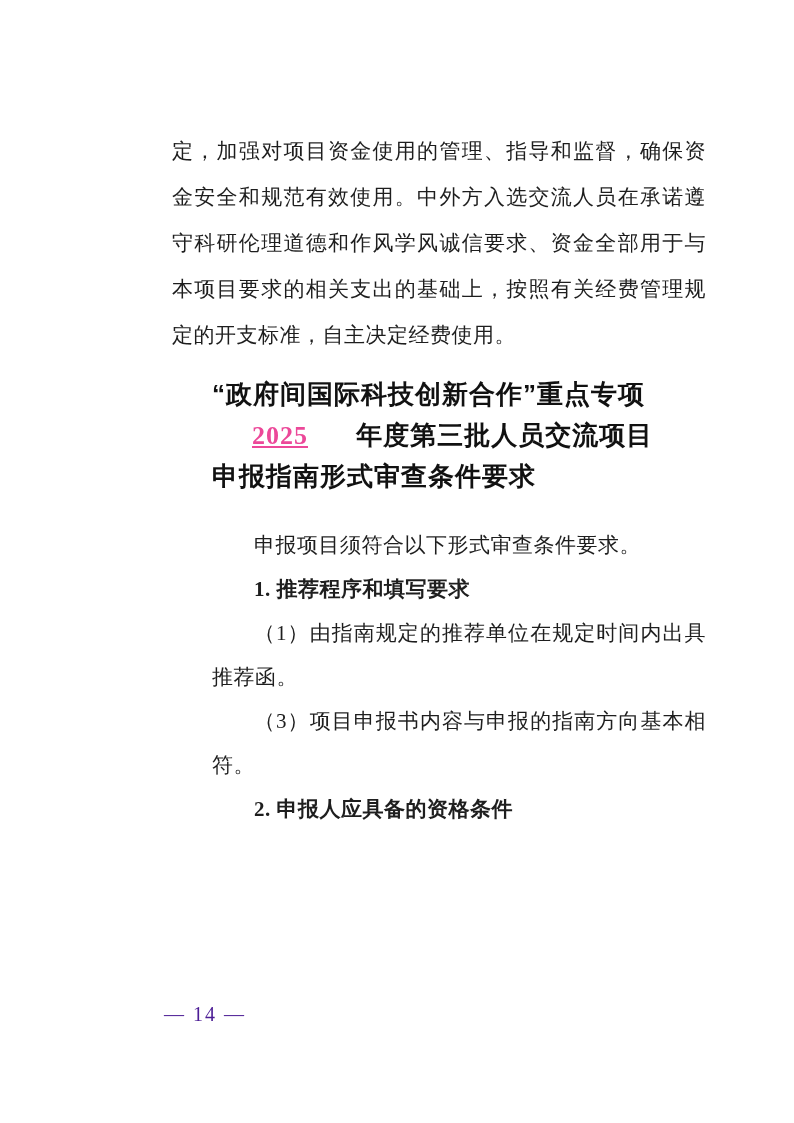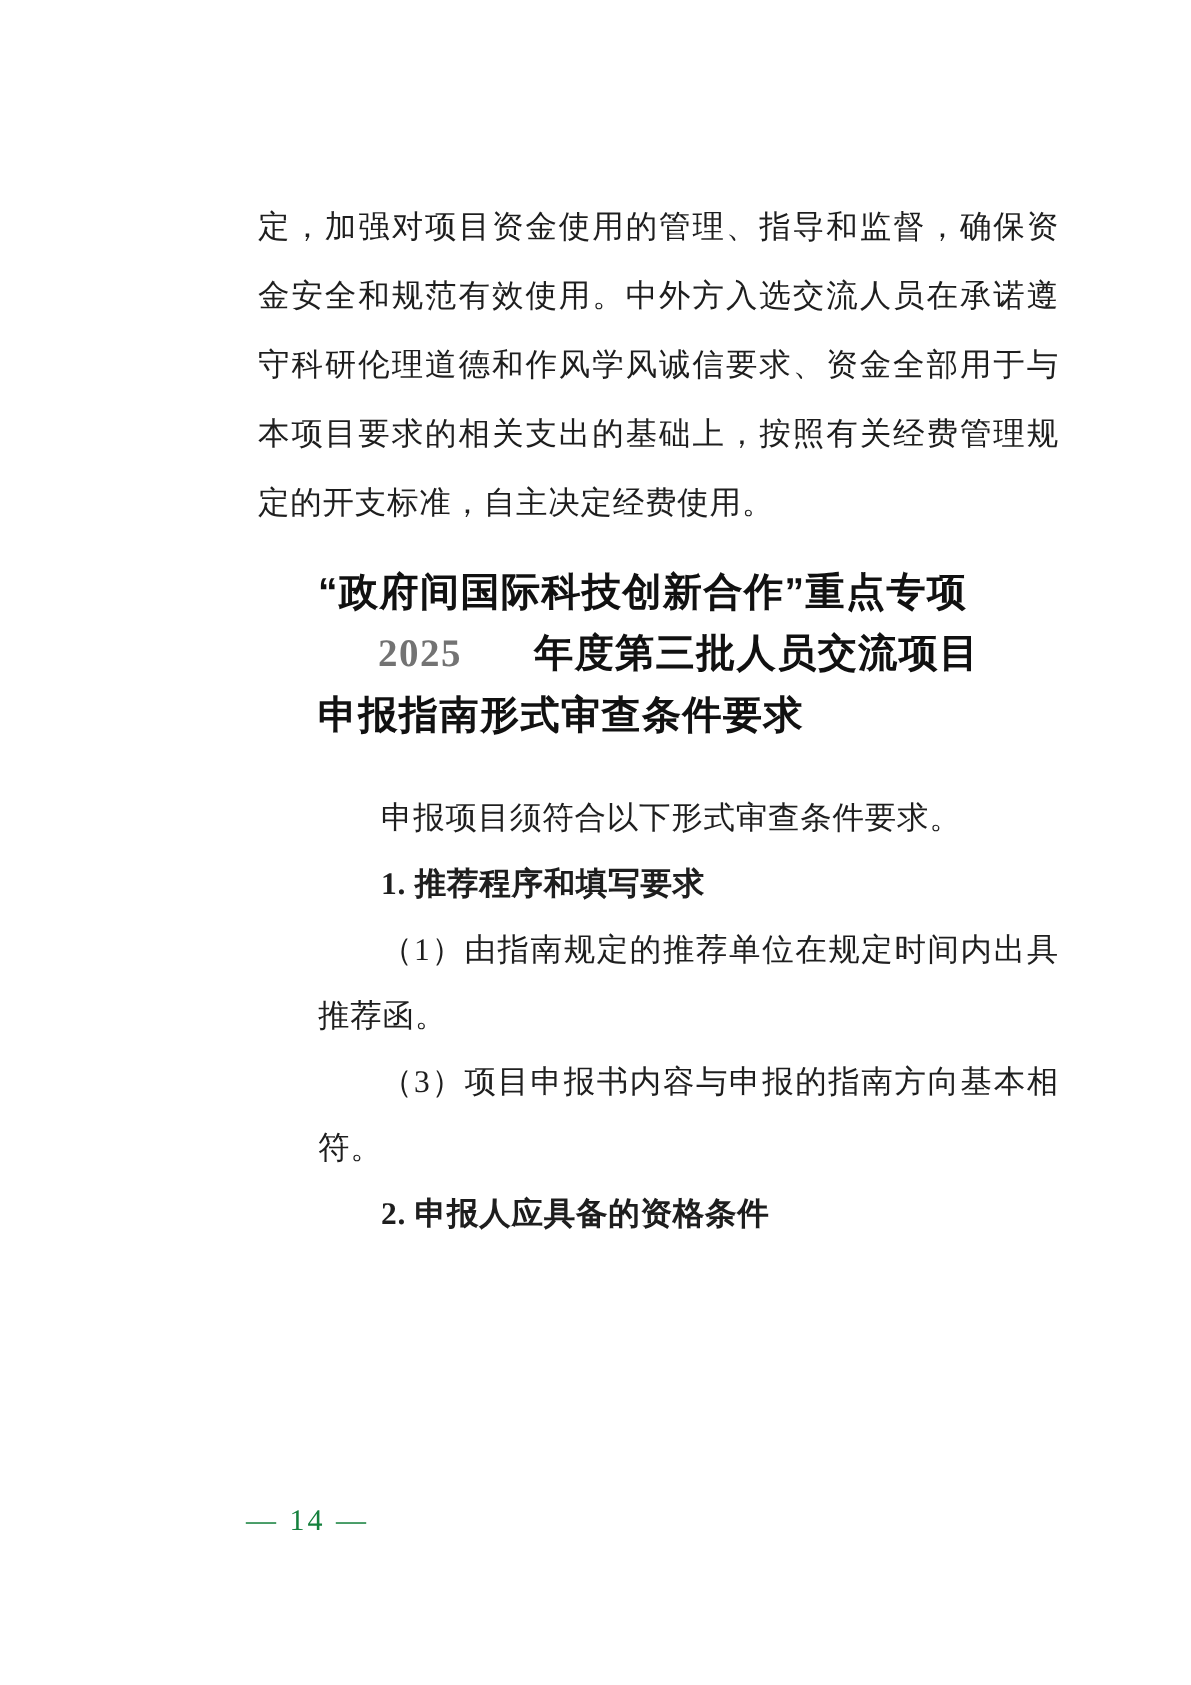--- a/index.html
+++ b/index.html
@@ -44,35 +44,35 @@
   }
   .title-year {
     font-family: "Liberation Serif", "DejaVu Serif", serif;
   }
   .pagenum {
     position: absolute;
     left: 124px;
     top: 1003px;
     font-size: 20px;
     letter-spacing: 2px;
-    color: #15803d;
+    color: #4c1d95;
     font-family: "Liberation Serif", "DejaVu Serif", serif;
   }
 </style>
 </head>
 <body>
 
 <div class="page">
   <div class="doc">
 
     <p class="para p1">定，加强对项目资金使用的管理、指导和监督，确保资金安全和规范有效使用。中外方入选交流人员在承诺遵守科研伦理道德和作风学风诚信要求、资金全部用于与本项目要求的相关支出的基础上，按照有关经费管理规定的开支标准，自主决定经费使用。</p>
 
     <div class="title-block">
       <div>“政府间国际科技创新合作”重点专项</div>
-      <div><span class="title-year" style="color: #737373;">2025</span><span> 年度第三批人员交流项目</span></div>
+      <div><span class="title-year" style="color: #ec4899; text-decoration: underline;">2025</span><span> 年度第三批人员交流项目</span></div>
       <div>申报指南形式审查条件要求</div>
     </div>
 
     <div class="flow">
       <p class="para indent">申报项目须符合以下形式审查条件要求。</p>
 
       <p class="para indent bold">1. 推荐程序和填写要求</p>
 
       <p class="para indent">（1）由指南规定的推荐单位在规定时间内出具推荐函。</p>
 

